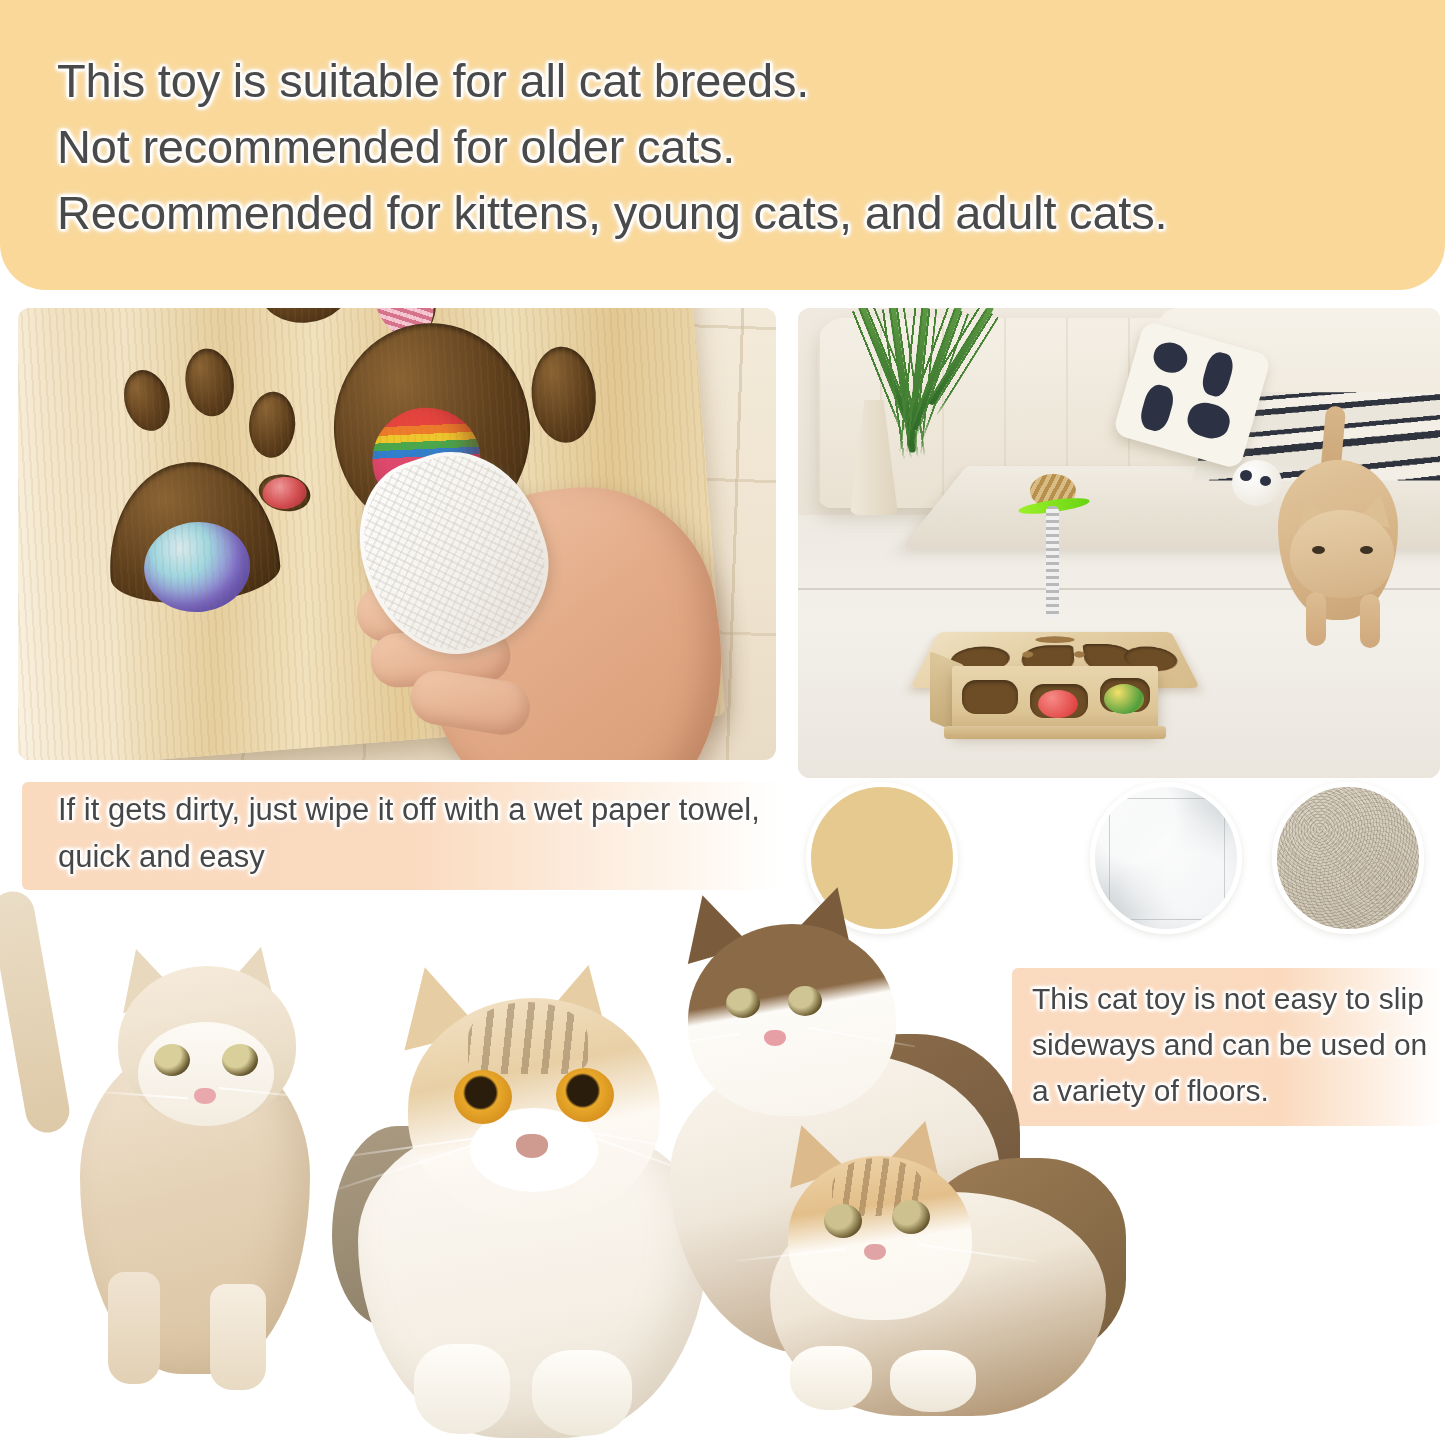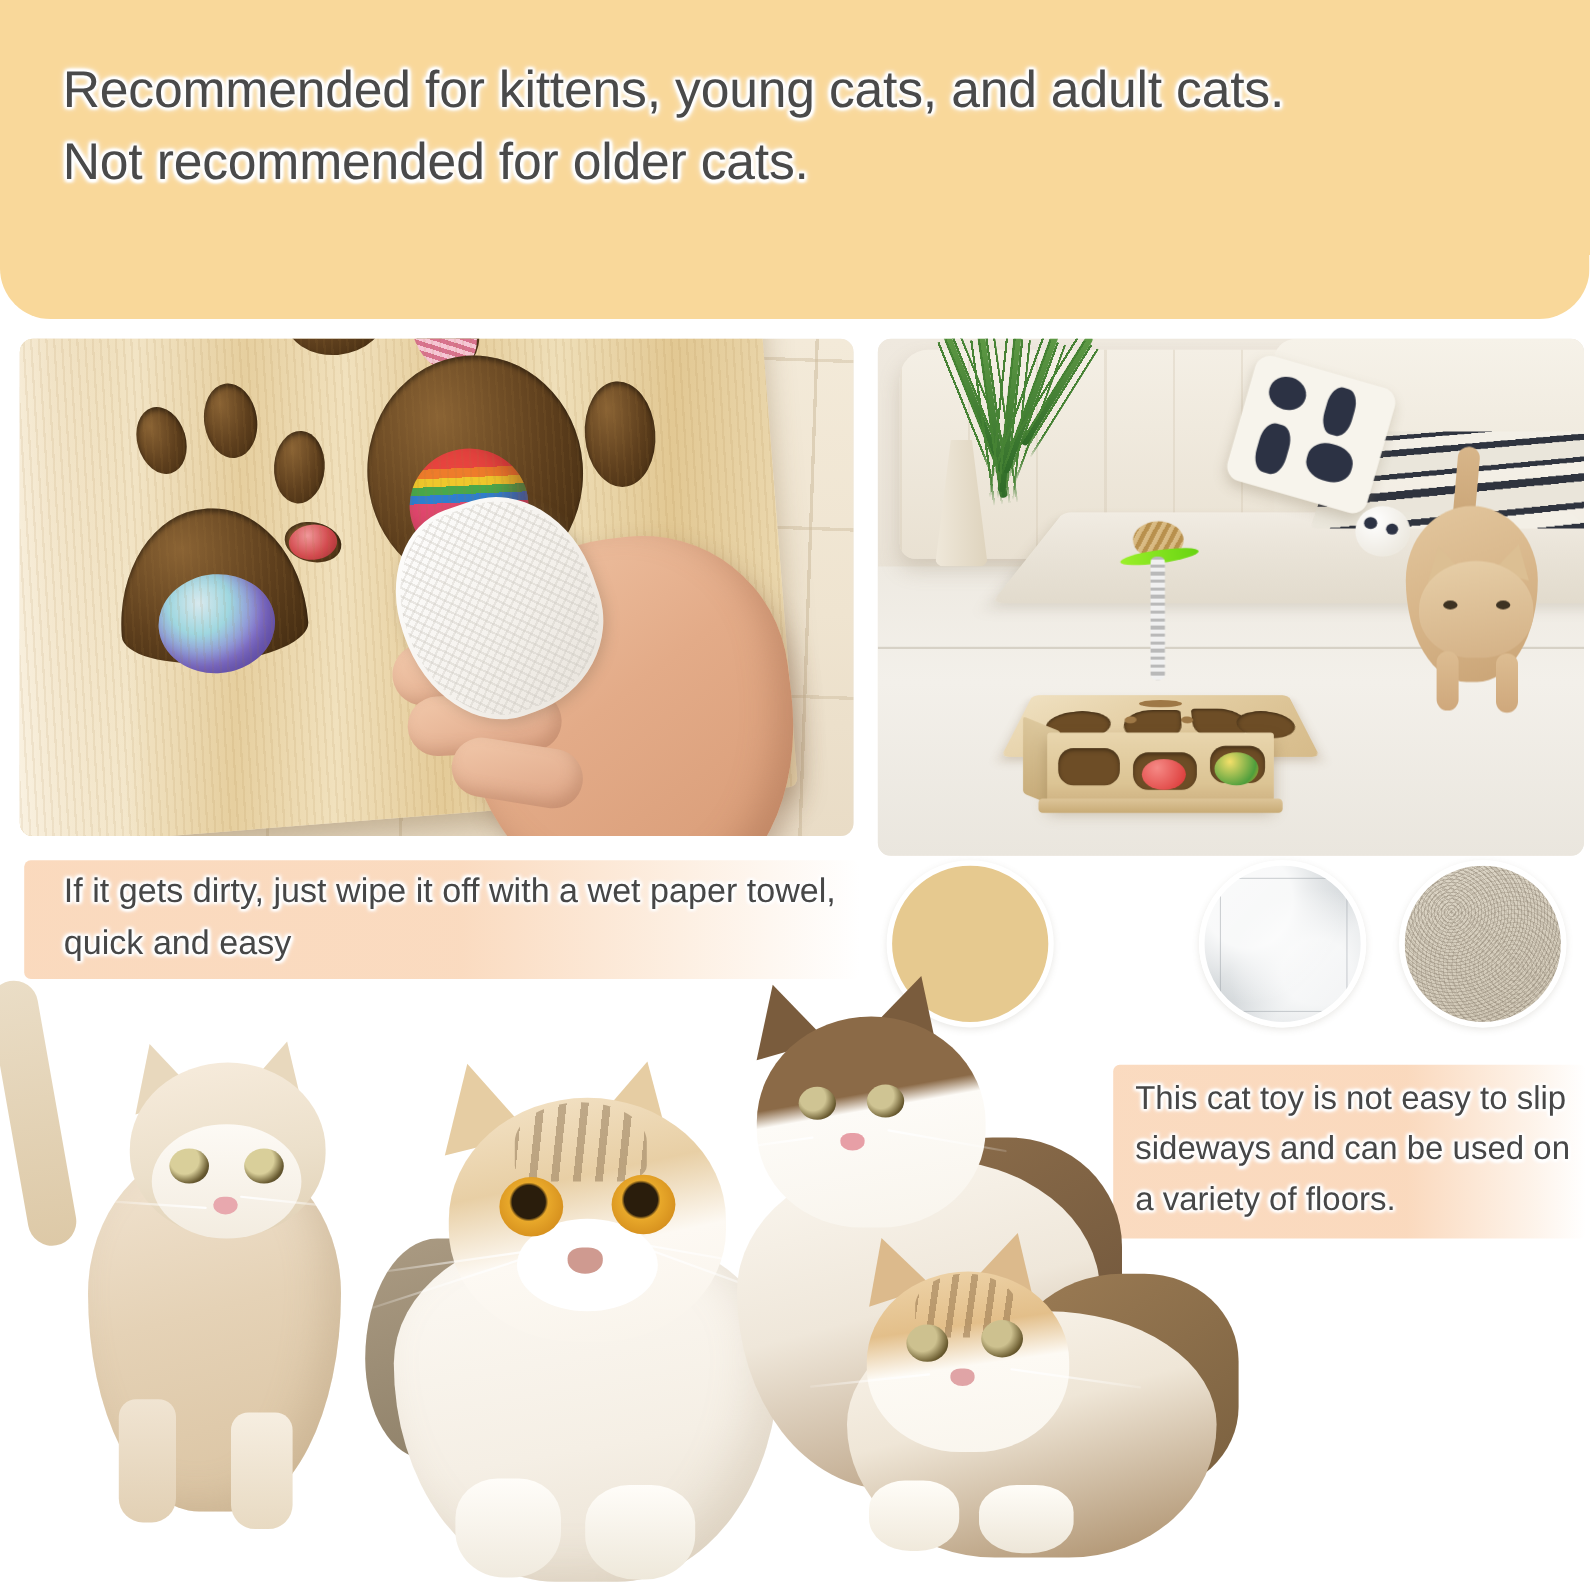--- a/index.html
+++ b/index.html
@@ -451,22 +451,23 @@
     position:absolute; height:2px;
     background:linear-gradient(90deg,rgba(255,255,255,.9),rgba(255,255,255,.15));
     border-radius:2px;
   }
 </style>
 </head>
 <body>
 
 <div id="header-banner">
   <div id="header-text">
+    <div class="hl">This toy is suitable for all cat breeds.</div>
+    <div class="hl">Not recommended for older cats.</div>
     <div class="hl">Recommended for kittens, young cats, and adult cats.</div>
-    <div class="hl">Not recommended for older cats.</div>
   </div>
 </div>
 
 <div class="photo" id="photo-wipe">
   <div class="tilefloor"></div>
 
   <div class="board">
     <div class="brdlight"></div>
 
     <div class="hole" style="left:118px; top:176px; width:170px; height:140px;

